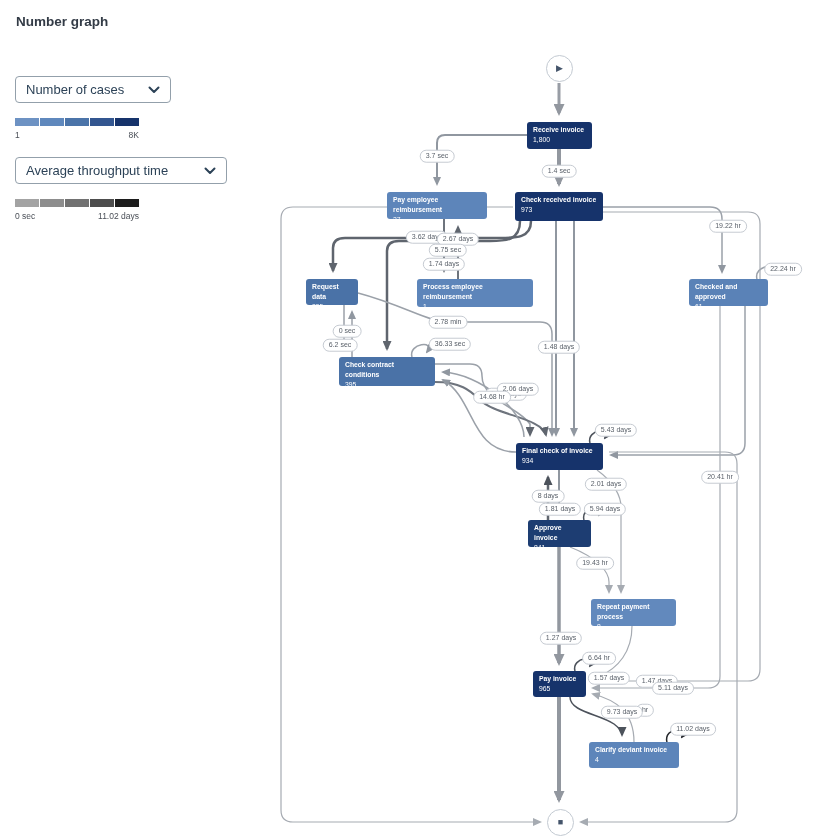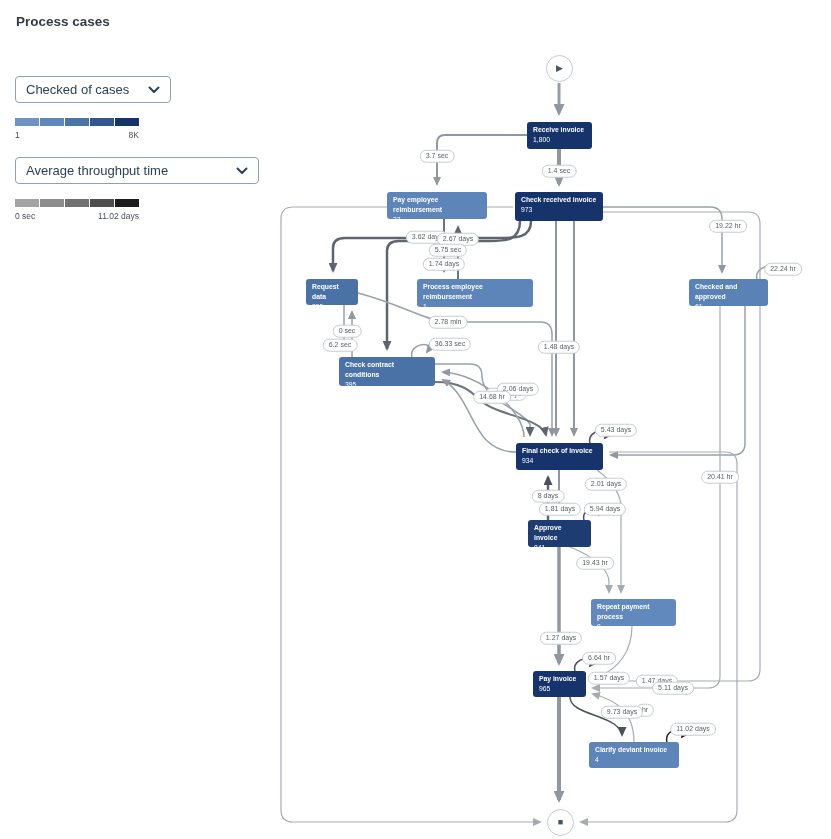--- a/index.html
+++ b/index.html
@@ -1,20 +1,20 @@
 <!DOCTYPE html>
 <html><head>
 <meta charset="utf-8">
 <style>
   html,body{margin:0;padding:0;background:#fff;}
   body{width:831px;height:839px;position:relative;font-family:"Liberation Sans",sans-serif;overflow:hidden;}
   .title{position:absolute;left:16px;top:14px;font-size:13.5px;font-weight:700;color:#333b46;}
   .dropdown{position:absolute;border:1px solid #93a0ab;border-radius:4px;background:#fff;display:flex;align-items:center;justify-content:space-between;padding:0 10px;color:#2c4257;font-size:13px;cursor:pointer;box-sizing:border-box;}
   .dd1{left:15px;top:76px;width:156px;height:27px;}
-  .dd2{left:15px;top:157px;width:244px;height:27px;}
+  .dd2{left:15px;top:157px;width:212px;height:27px;}
   .chev{flex:0 0 auto;margin-left:8px;}
   .legend-bar{position:absolute;display:flex;gap:1px;width:124px;height:8px;}
   .lb1{left:15px;top:118px;}
   .lb2{left:15px;top:199px;}
   .legend-bar span{flex:1 1 auto;}
   .legend-labels{position:absolute;width:124px;display:flex;justify-content:space-between;font-size:8.5px;color:#4a4f57;}
   .ll1{left:15px;top:130px;}
   .ll2{left:15px;top:211px;}
   #edges{position:absolute;left:0;top:0;z-index:0;}
   .node{position:absolute;z-index:1;border-radius:3px;color:#fff;font-size:6.8px;line-height:1.5;padding:3px 6px;box-sizing:border-box;font-weight:700;cursor:pointer;}
@@ -30,24 +30,24 @@
   .g25d{stroke:#5f656e;stroke-width:2.5;}
   .g15d{stroke:#4c525b;stroke-width:1.5;}
   .g3t{stroke:#989da5;stroke-width:3;}
   .g35t{stroke:#92979f;stroke-width:3.5;}
   .g4t{stroke:#92979f;stroke-width:4;}
   .bk{stroke:#23262b;stroke-width:1.5;}
 </style>
 </head>
 <body>
 
-<div class="title">Process cases</div>
+<div class="title">Number graph</div>
 
 <div class="dropdown dd1">
-  <span>Checked of cases</span>
+  <span>Number of cases</span>
   <svg class="chev" width="12" height="8" viewBox="0 0 12 8">
       <path d="M1.5 1.5 L6 6 L10.5 1.5" fill="none" stroke="#2c4257" stroke-width="2" stroke-linecap="round" stroke-linejoin="round"></path>
     </svg>
 </div>
 <div class="legend-bar lb1" id="legend1">
     <span style="background: rgb(109, 146, 195);"></span>
     <span style="background: rgb(95, 136, 189);"></span>
     <span style="background: rgb(75, 116, 169);"></span>
     <span style="background: rgb(51, 86, 144);"></span>
     <span style="background: rgb(22, 51, 107);"></span>

